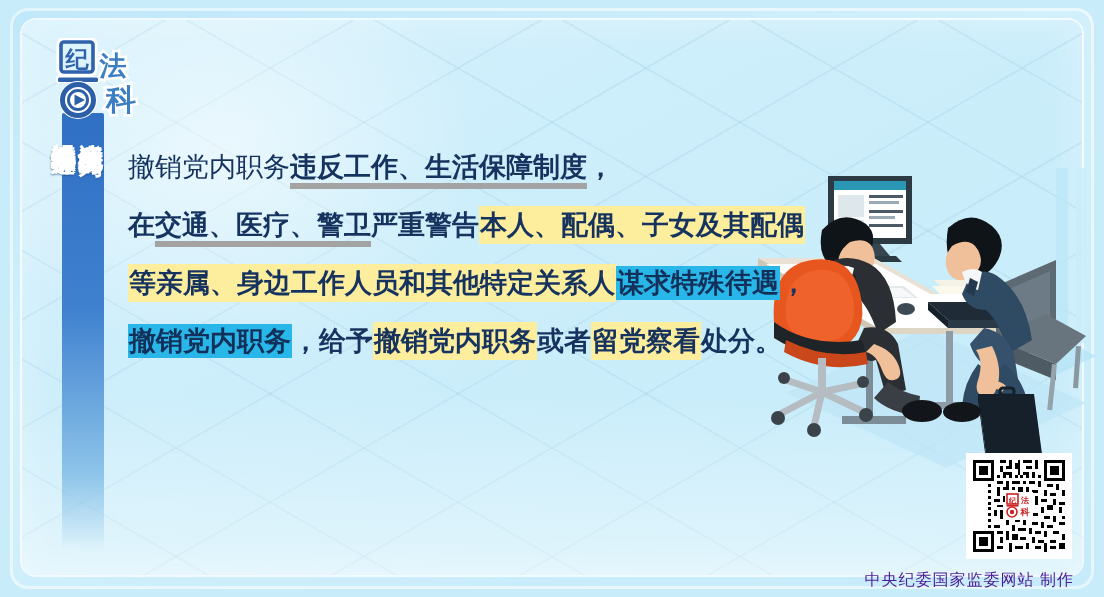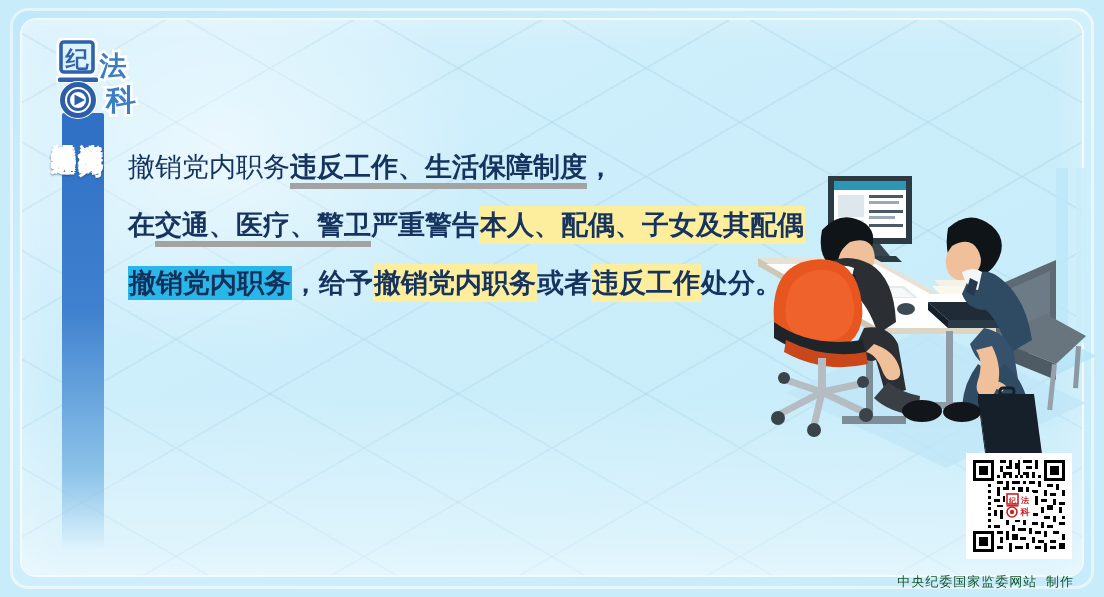--- a/index.html
+++ b/index.html
@@ -131,23 +131,23 @@
     position: absolute; left: 50%; top: 50%;
     transform: translate(-50%,-50%);
     width: 28px; height: 28px;
     background: #ffffff;
     display: flex; align-items: center; justify-content: center;
   }
 
   
   .footer {
     position: absolute; right: 30px; bottom: 6px;
-    font-size: 13px; color: #14532d;
+    font-size: 16px; color: #4c1d95;
     letter-spacing: 1px;
-    font-family: Liberation Mono, monospace;
+    font-family: Liberation Sans, sans-serif;
     z-index: 30;
   }
 </style>
 </head>
 <body>
 
 <div id="poster">
   <div class="frame-outer"></div>
   <div class="frame-inner">
     <div class="iso-grid"></div>
@@ -183,21 +183,24 @@
   </div>
 
   <div class="body-text">
     <div class="line">
       <span>撤销党内职务</span><span class="u">违反工作、生活保障制度</span><span class="b">，</span>
     </div>
     <div class="line">
       <span class="b">在</span><span class="u">交通、医疗、警卫</span><span class="b">严重警告</span><span class="hl-y">本人、配偶、子女及其配偶</span>
     </div>
     <div class="line">
-      <span class="hl-c">撤销党内职务</span><span class="b">，给予</span><span class="hl-y">撤销党内职务</span><span class="b">或者</span><span class="hl-y">违反工作</span><span class="b">处分。</span>
+      <span class="hl-y">等亲属、身边工作人员和其他特定关系人</span><span class="hl-c">谋求特殊待遇</span><span class="b">，</span>
+    </div>
+    <div class="line">
+      <span class="hl-c">撤销党内职务</span><span class="b">，给予</span><span class="hl-y">撤销党内职务</span><span class="b">或者</span><span class="hl-y">留党察看</span><span class="b">处分。</span>
     </div>
   </div>
 
   <div class="illo">
     <svg width="340" height="300" viewBox="0 0 340 300" xmlns="http://www.w3.org/2000/svg">
 
       <polygon points="30,225 170,160 330,235 190,300" fill="#bfe6f7" opacity=".75"></polygon>
       <polygon points="262,185 300,167 340,188 302,206" fill="#b4e2f6" opacity=".7"></polygon>
 
       <rect x="300" y="0" width="12" height="185" fill="#bbe7f8" opacity=".8"></rect>

